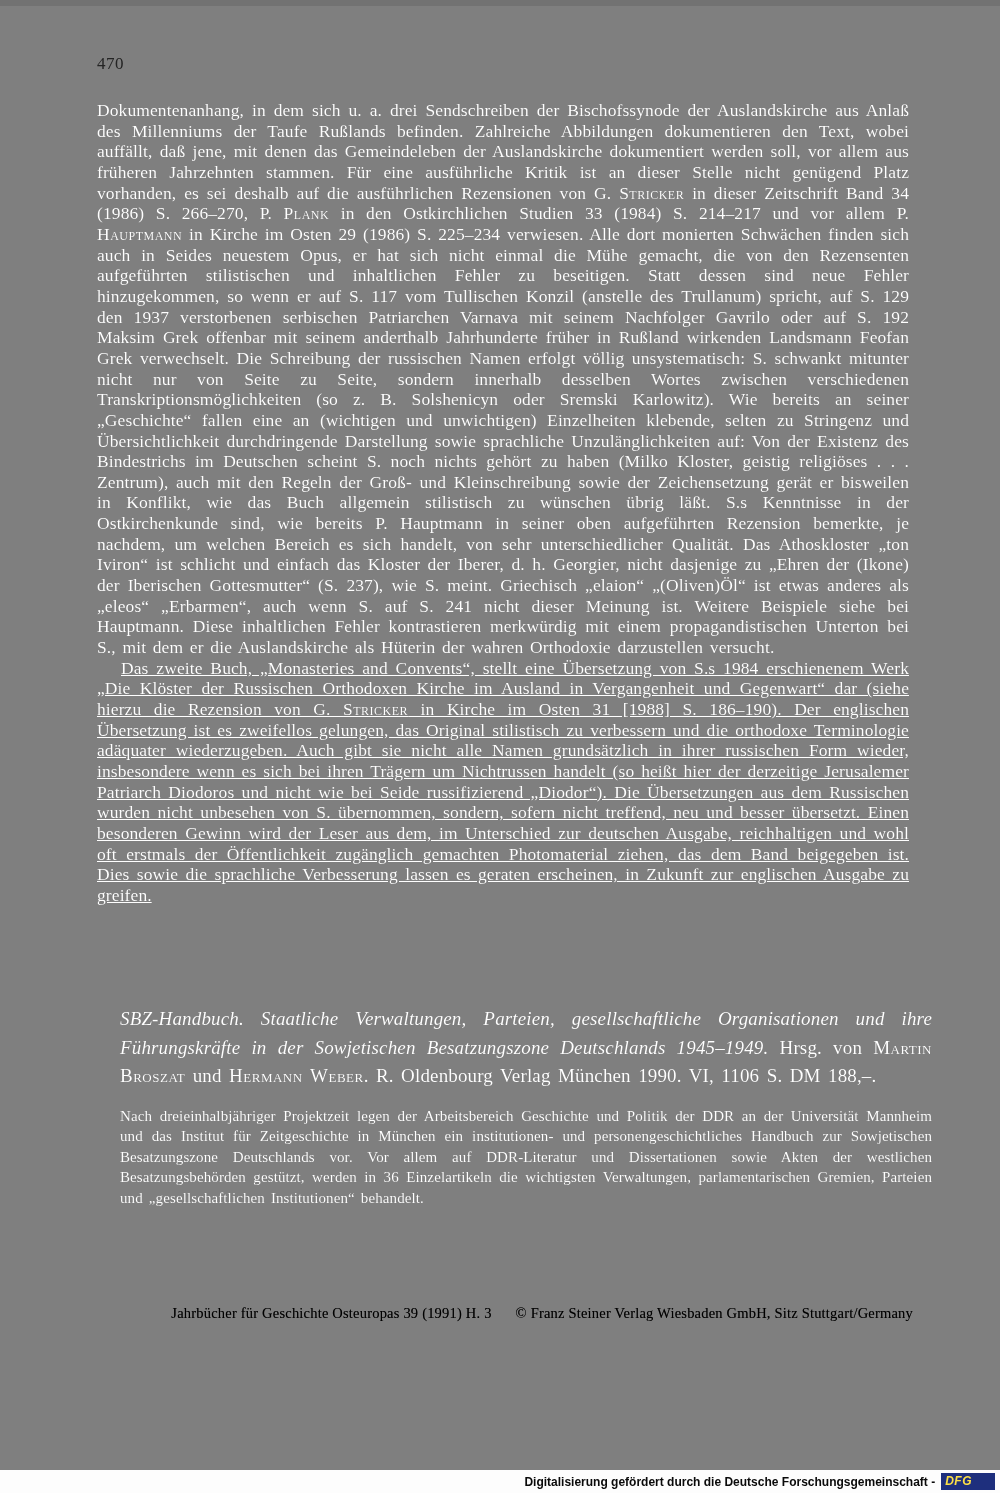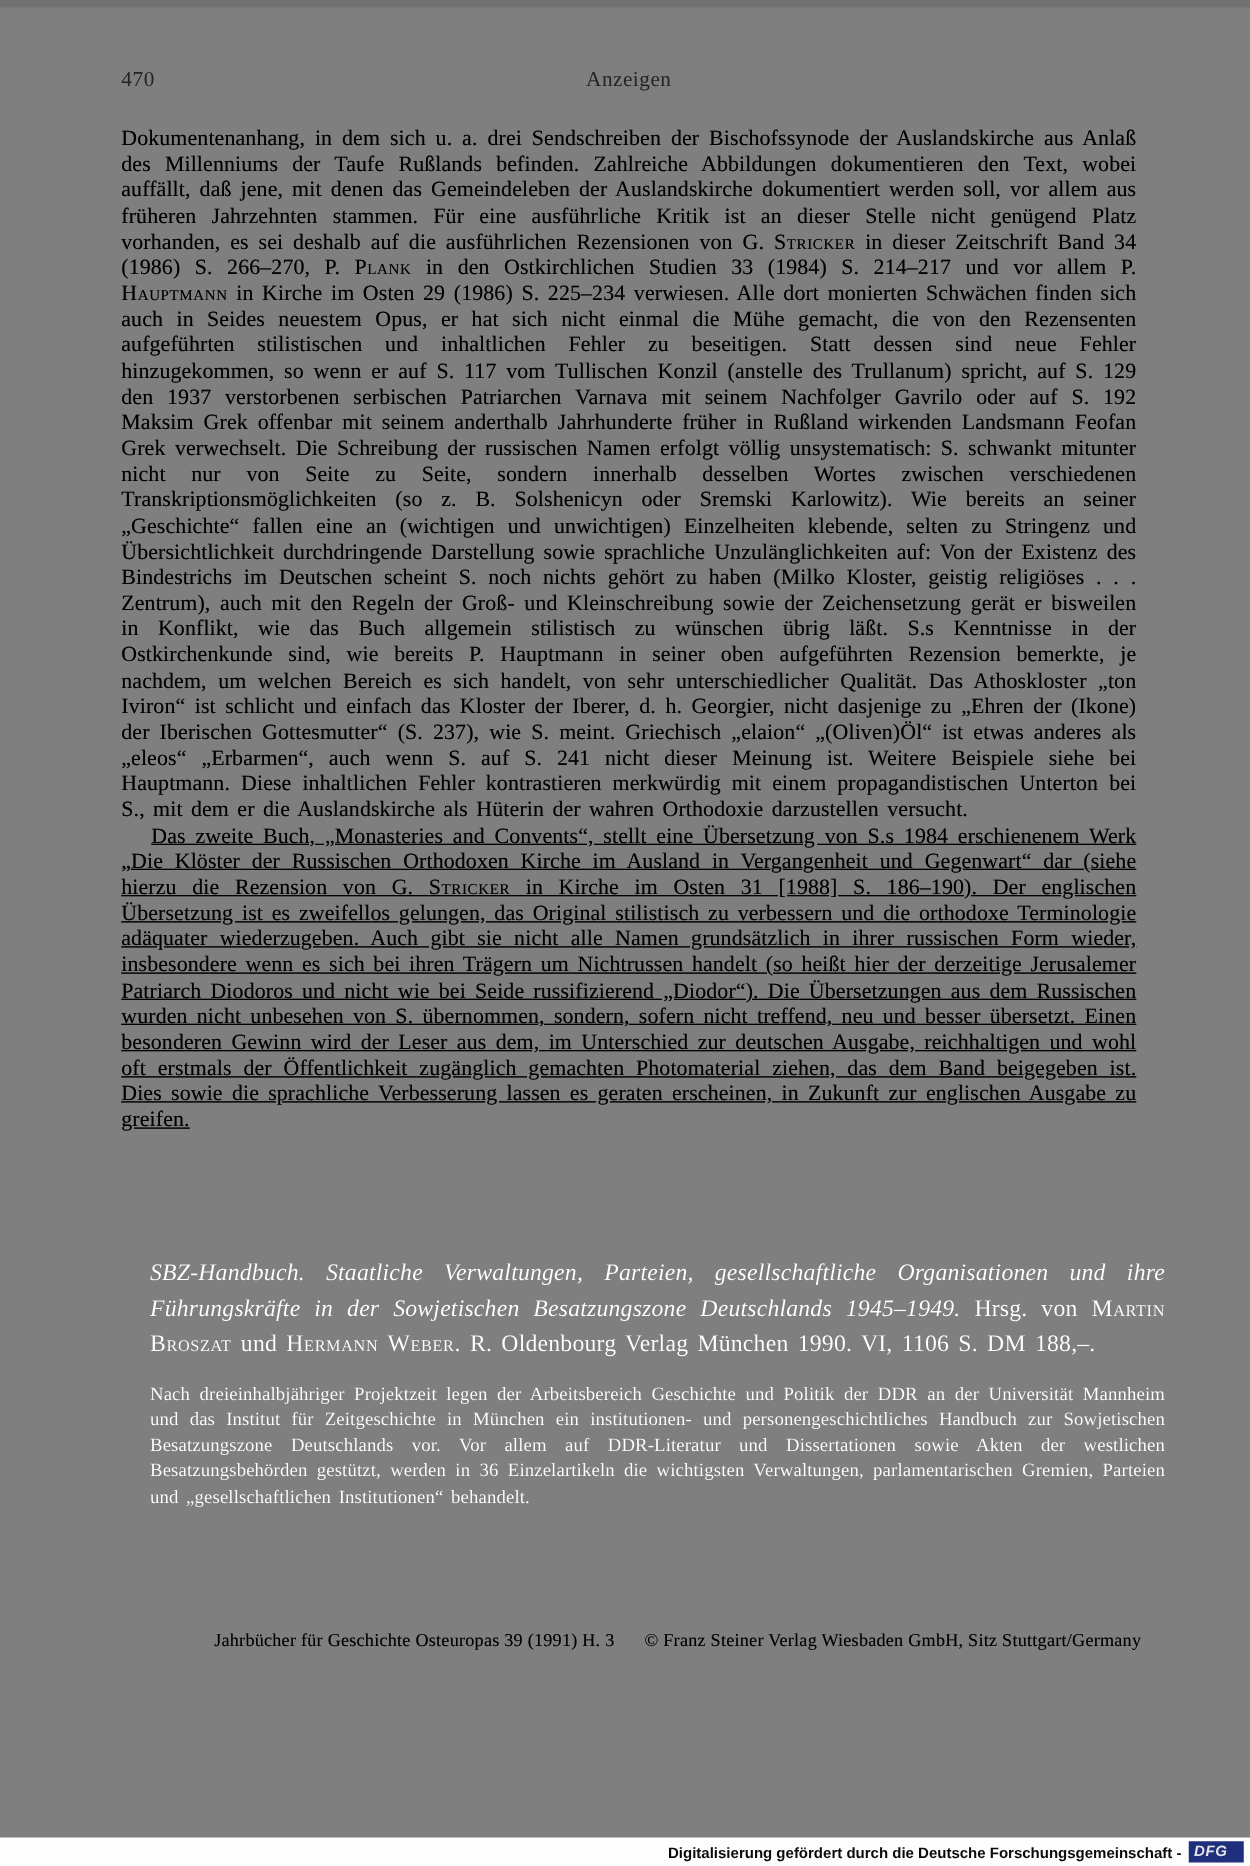--- a/index.html
+++ b/index.html
@@ -15,21 +15,21 @@
   .page-header{
     position:absolute;top:54px;left:97px;width:812px;height:24px;
     font-size:17px;color:#242424;
   }
   .page-number{position:absolute;left:0;top:0;letter-spacing:0.5px;}
   .running-title{
     position:absolute;left:0;right:0;top:0;text-align:center;letter-spacing:0.4px;
   }
   .text-column{
     position:absolute;left:97px;top:100px;width:812px;
-    color:#000000;
+    color:#ffffff;
     font-size:17.5px;line-height:20.65px;
     text-align:justify;
     text-shadow:0 0 0.35px rgba(20,20,20,0.55);
     word-spacing:2.2px;letter-spacing:0.1px;
   }
   .text-column p{margin:0;}
   .text-column p.indent{text-indent:24px;text-decoration:underline;}
   .sc{font-variant:small-caps;letter-spacing:0.5px;}
   .it{font-style:italic;}
   .signature{
@@ -60,36 +60,35 @@
   .digitization-bar{
     position:absolute;left:0;bottom:0;width:100%;height:23px;
     background:#fdfdfd;
     display:flex;align-items:center;justify-content:flex-end;
     padding-right:5px;box-sizing:border-box;
     font-family:"Liberation Sans", sans-serif;
     font-size:12px;font-weight:bold;color:#0a0a0a;
   }
   .dfg-logo{
     margin-left:6px;
-    background:#1e2f7d;color:#e5e5e5;
+    background:#1e2f7d;color:#fde047;
     font-family:"Liberation Sans", sans-serif;
     font-size:12px;font-weight:bold;font-style:italic;
-    padding:1px 13px 2px 4px;line-height:14px;
+    padding:1px 23px 2px 4px;line-height:14px;
     letter-spacing:0.5px;
     text-align:right;
   }
 </style>
 </head>
 <body style="background: rgb(127, 127, 127);">
 
 <div class="scan-edge-top"></div>
 
 <div class="page-header">
   <span class="page-number">470</span>
-  <span class="running-title">Anzeigen</span>
 </div>
 
 <div class="text-column">
   <div>
       <p><span>Dokumentenanhang, in dem sich u. a. drei Sendschreiben der Bischofssynode der Auslandskirche aus Anlaß des Millenniums der Taufe Rußlands befinden. Zahlreiche Abbildungen dokumentieren den Text, wobei auffällt, daß jene, mit denen das Gemeindeleben der Auslandskirche dokumentiert werden soll, vor allem aus früheren Jahrzehnten stammen. Für eine ausführliche Kritik ist an dieser Stelle nicht genügend Platz vorhanden, es sei deshalb auf die ausführlichen Rezensionen von G. </span><span class="sc">Stricker</span><span> in dieser Zeitschrift Band 34 (1986) S. 266–270, P. </span><span class="sc">Plank</span><span> in den Ostkirchlichen Studien 33 (1984) S. 214–217 und vor allem P. </span><span class="sc">Hauptmann</span><span> in Kirche im Osten 29 (1986) S. 225–234 verwiesen. Alle dort monierten Schwächen finden sich auch in Seides neuestem Opus, er hat sich nicht einmal die Mühe gemacht, die von den Rezensenten aufgeführten stilistischen und inhaltlichen Fehler zu beseitigen. Statt dessen sind neue Fehler hinzugekommen, so wenn er auf S. 117 vom Tullischen Konzil (anstelle des Trullanum) spricht, auf S. 129 den 1937 verstorbenen serbischen Patriarchen Varnava mit seinem Nachfolger Gavrilo oder auf S. 192 Maksim Grek offenbar mit seinem anderthalb Jahrhunderte früher in Rußland wirkenden Landsmann Feofan Grek verwechselt. Die Schreibung der russischen Namen erfolgt völlig unsystematisch: S. schwankt mitunter nicht nur von Seite zu Seite, sondern innerhalb desselben Wortes zwischen verschiedenen Transkriptionsmöglichkeiten (so z. B. Solshenicyn oder Sremski Karlowitz). Wie bereits an seiner „Geschichte“ fallen eine an (wichtigen und unwichtigen) Einzelheiten klebende, selten zu Stringenz und Übersichtlichkeit durchdringende Darstellung sowie sprachliche Unzulänglichkeiten auf: Von der Existenz des Bindestrichs im Deutschen scheint S. noch nichts gehört zu haben (Milko Kloster, geistig religiöses . . . Zentrum), auch mit den Regeln der Groß- und Kleinschreibung sowie der Zeichensetzung gerät er bisweilen in Konflikt, wie das Buch allgemein stilistisch zu wünschen übrig läßt. S.s Kenntnisse in der Ostkirchenkunde sind, wie bereits P. Hauptmann in seiner oben aufgeführten Rezension bemerkte, je nachdem, um welchen Bereich es sich handelt, von sehr unterschiedlicher Qualität. Das Athoskloster „ton Iviron“ ist schlicht und einfach das Kloster der Iberer, d. h. Georgier, nicht dasjenige zu „Ehren der (Ikone) der Iberischen Gottesmutter“ (S. 237), wie S. meint. Griechisch „elaion“ „(Oliven)Öl“ ist etwas anderes als „eleos“ „Erbarmen“, auch wenn S. auf S. 241 nicht dieser Meinung ist. Weitere Beispiele siehe bei Hauptmann. Diese inhaltlichen Fehler kontrastieren merkwürdig mit einem propagandistischen Unterton bei S., mit dem er die Auslandskirche als Hüterin der wahren Orthodoxie darzustellen versucht.</span></p>
       <p class="indent"><span>Das zweite Buch, „Monasteries and Convents“, stellt eine Übersetzung von S.s 1984 erschienenem Werk „Die Klöster der Russischen Orthodoxen Kirche im Ausland in Vergangenheit und Gegenwart“ dar (siehe hierzu die Rezension von G. </span><span class="sc">Stricker</span><span> in Kirche im Osten 31 [1988] S. 186–190). Der englischen Übersetzung ist es zweifellos gelungen, das Original stilistisch zu verbessern und die orthodoxe Terminologie adäquater wiederzugeben. Auch gibt sie nicht alle Namen grundsätzlich in ihrer russischen Form wieder, insbesondere wenn es sich bei ihren Trägern um Nichtrussen handelt (so heißt hier der derzeitige Jerusalemer Patriarch Diodoros und nicht wie bei Seide russifizierend „Diodor“). Die Übersetzungen aus dem Russischen wurden nicht unbesehen von S. übernommen, sondern, sofern nicht treffend, neu und besser übersetzt. Einen besonderen Gewinn wird der Leser aus dem, im Unterschied zur deutschen Ausgabe, reichhaltigen und wohl oft erstmals der Öffentlichkeit zugänglich gemachten Photomaterial ziehen, das dem Band beigegeben ist. Dies sowie die sprachliche Verbesserung lassen es geraten erscheinen, in Zukunft zur englischen Ausgabe zu greifen.</span></p>
     </div>
 </div>
 
 <div class="new-review">

